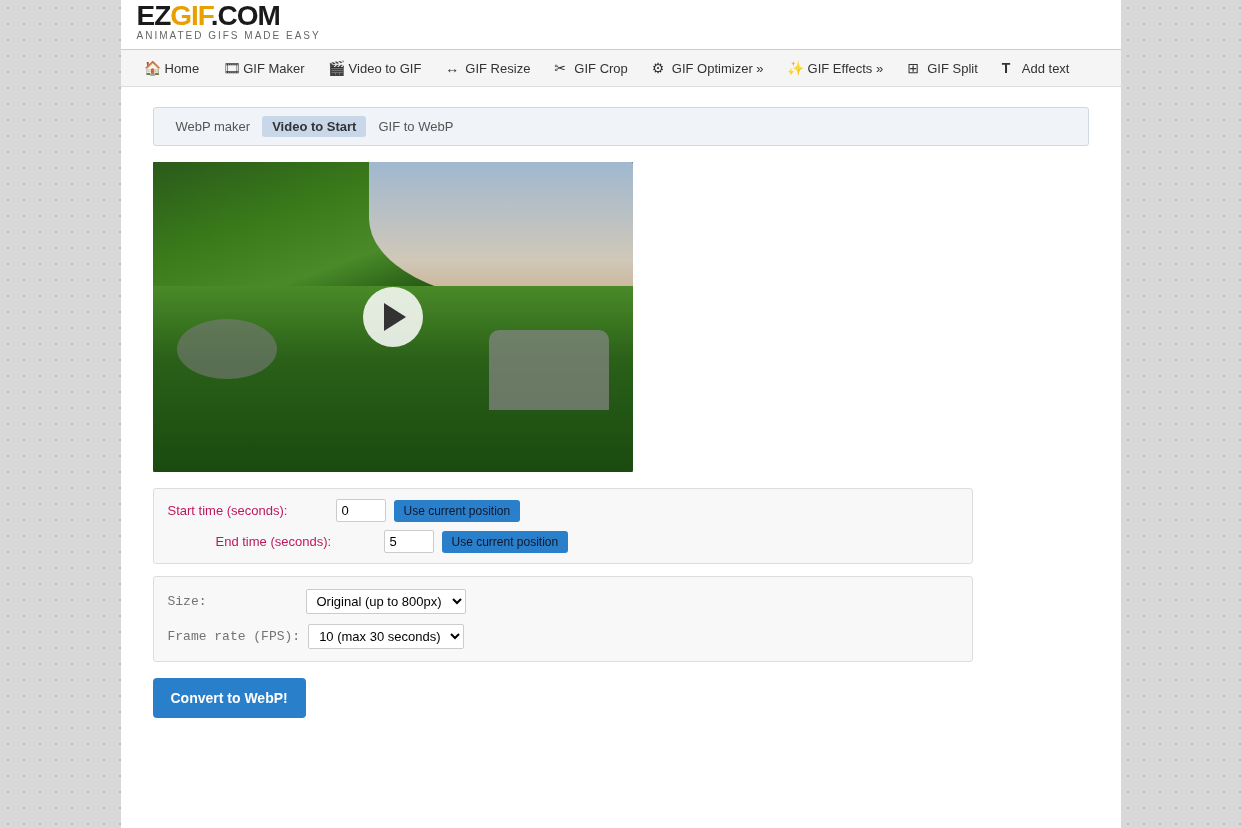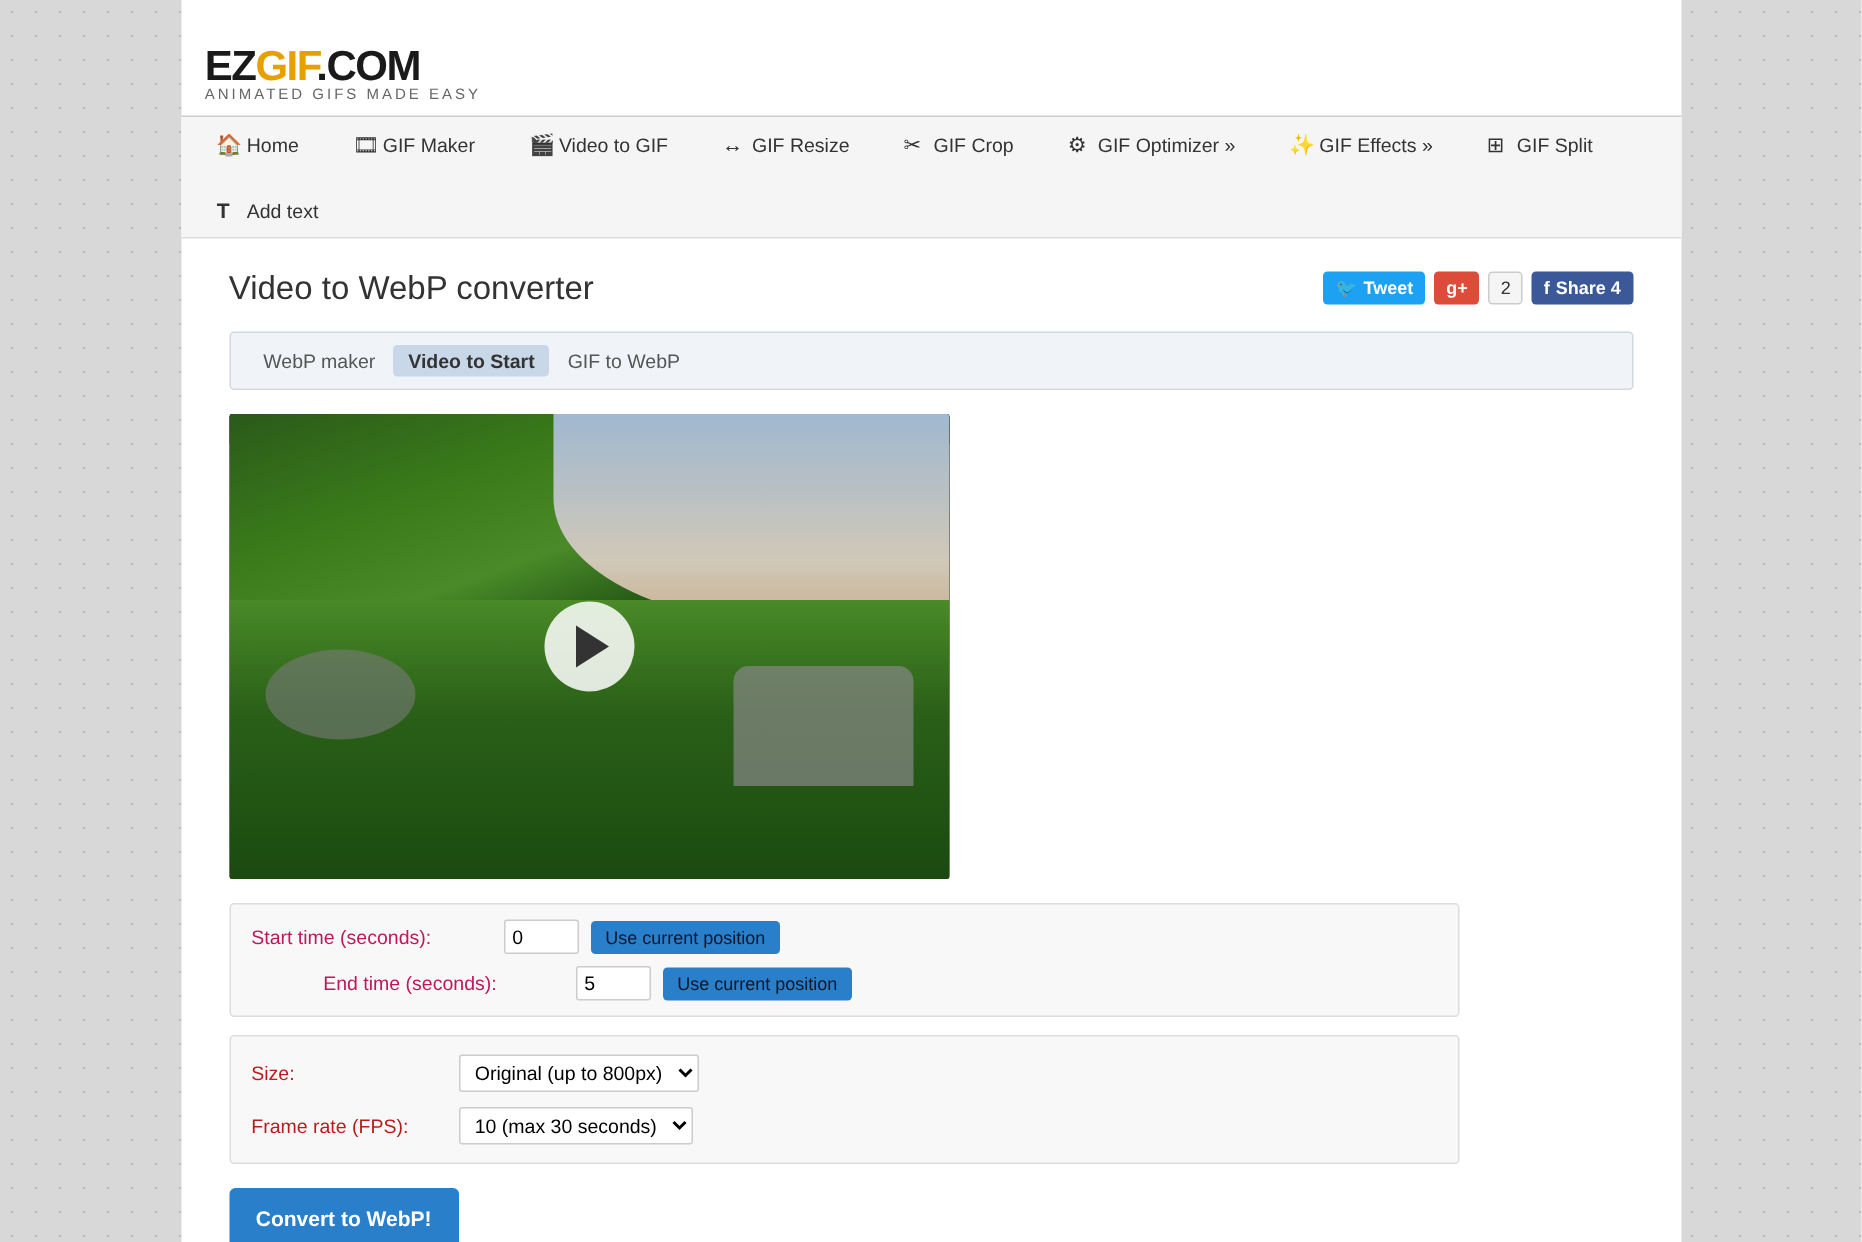--- a/index.html
+++ b/index.html
@@ -13,31 +13,31 @@
     }
     #main-wrapper {
       background: #fff;
       max-width: 1000px;
       margin: 0 auto;
       min-height: 828px;
       padding: 0;
     }
     
     #header {
-      padding: 28px 16px 8px 16px;
+      padding: 0 16px 8px 16px;
       border-bottom: 1px solid #ccc;
     }
     
     #nav {
       display: flex;
       align-items: center;
       padding: 6px 16px;
       border-bottom: 1px solid #ddd;
       background: #f5f5f5;
-      gap: 20px;
+      gap: 8px;
       flex-wrap: wrap;
     }
     .nav-item {
       display: flex;
       align-items: center;
       gap: 4px;
       padding: 4px 8px;
       font-size: 13px;
       color: #333;
       text-decoration: none;
@@ -233,22 +233,23 @@
     }
     .setting-row {
       display: flex;
       align-items: center;
       margin-bottom: 10px;
       gap: 8px;
     }
     .setting-row:last-child { margin-bottom: 0; }
     .setting-label {
       font-size: 13px;
-      color: #b91c1c;
+      color: #737373;
       min-width: 130px;
+      font-family: Liberation Mono, monospace;
     }
     .setting-select {
       padding: 3px 6px;
       border: 1px solid #ccc;
       border-radius: 2px;
       font-size: 13px;
       background: #fff;
       cursor: pointer;
     }
     
@@ -322,37 +323,20 @@
       <span>GIF Split</span>
     </a>
     <a class="nav-item">
       <span class="nav-icon icon-text"></span>
       <span>Add text</span>
     </a>
   </div>
 
   <div id="content">
     
-    <div id="title-row">
-      <h1 id="page-title">Video to WebP converter</h1>
-      <div id="social-buttons">
-        <button class="social-btn btn-tweet">
-          <span style="font-size:12px;">🐦</span>
-          <span>Tweet</span>
-        </button>
-        <button class="social-btn btn-gplus">
-          <span style="font-size:12px;">g+</span>
-        </button>
-        <span class="btn-gplus-count">2</span>
-        <button class="social-btn btn-fb">
-          <span style="font-size:12px;">f</span>
-          <span>Share 4</span>
-        </button>
-      </div>
-    </div>
 
     
     <div id="webp-tools">
       <div id="webp-tools-links">
         <a class="webp-link">WebP maker</a>
         <a class="webp-link active">Video to Start</a>
         <a class="webp-link">GIF to WebP</a>
       </div>
     </div>
 

